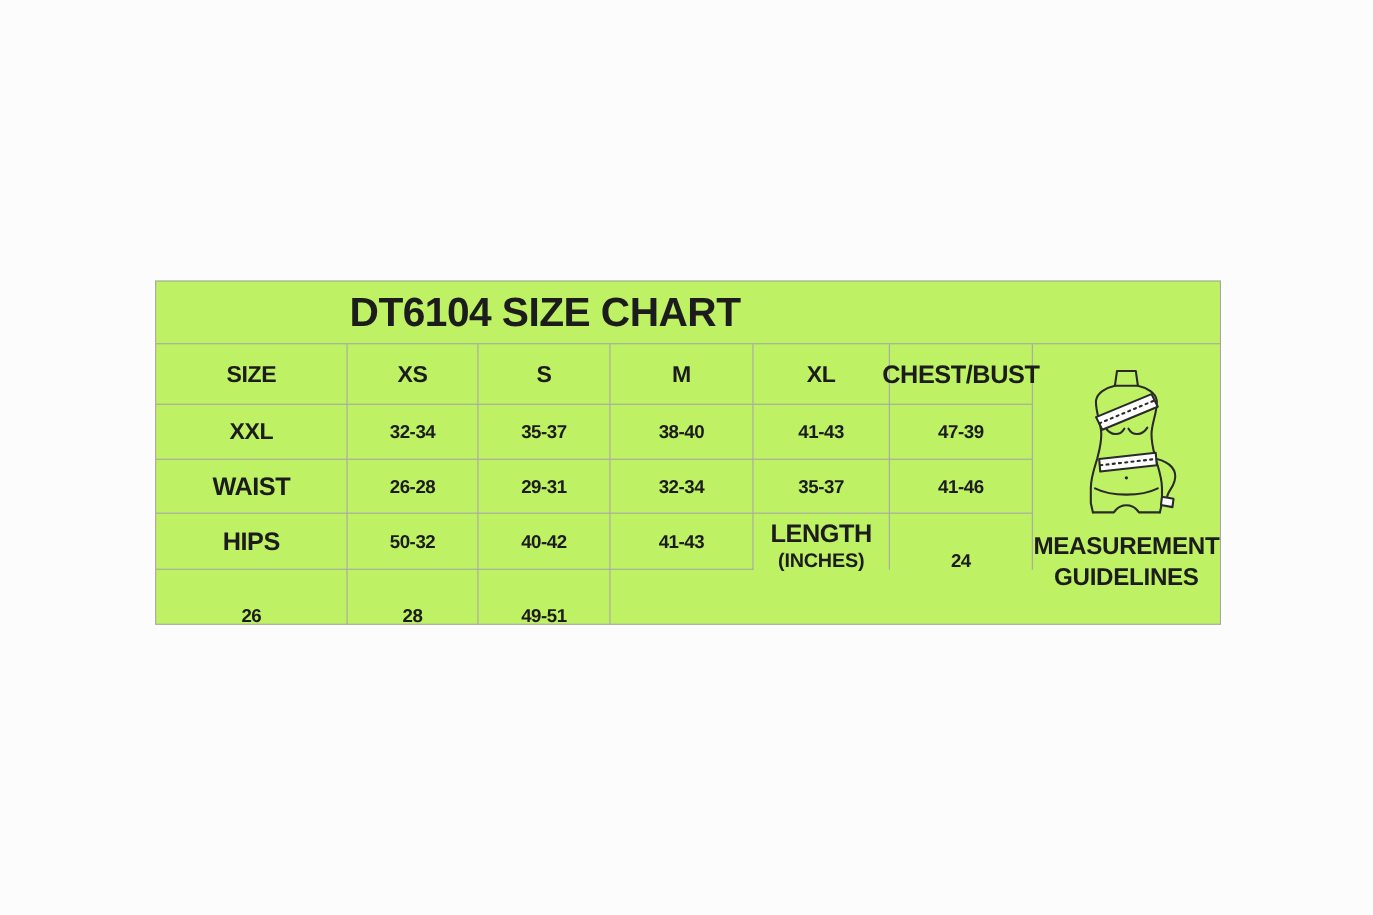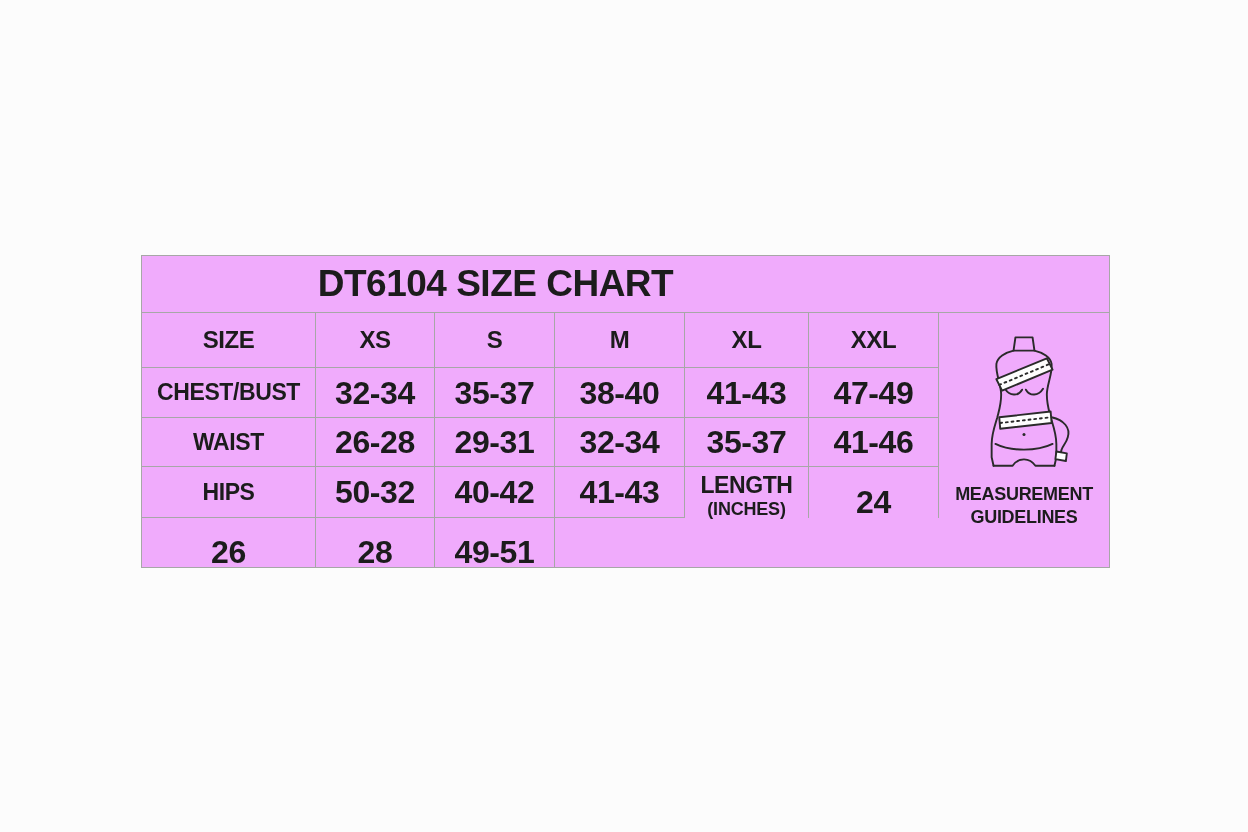--- a/index.html
+++ b/index.html
@@ -12,21 +12,21 @@
     color: #1c1c1c;
     -webkit-font-smoothing: antialiased;
   }
   .size-chart {
     position: absolute;
     left: 141px;
     top: 255px;
     width: 969px;
     height: 313px;
     border: 1px solid #a7a7a7;
-    background: #f0abfc;
+    background: #bef264;
     box-sizing: border-box;
   }
   .title-row {
     height: 57px;
     border-bottom: 1px solid #a7a7a7;
     display: flex;
     align-items: center;
     justify-content: center;
     padding-right: 260px;
     box-sizing: border-box;
@@ -54,40 +54,40 @@
     display: flex;
     flex-direction: column;
     align-items: center;
     justify-content: center;
     box-sizing: border-box;
     font-weight: 700;
     letter-spacing: -0.4px;
     line-height: 1;
   }
   .cell.last-row { border-bottom: none; justify-content: flex-end; }
-  .col-header { font-size: 24px; font-weight: 800; }
+  .col-header { font-size: 21px; font-weight: 800; }
   .row-label  { font-size: 23px; font-weight: 800; }
-  .value      { font-size: 32px; }
+  .value      { font-size: 17px; }
   .sublabel   { font-size: 18px; font-weight: 700; margin-top: 3px; letter-spacing: -0.2px; }
   .side-panel {
     flex: 1;
     display: flex;
     flex-direction: column;
     align-items: center;
     justify-content: flex-start;
     padding-top: 16px;
     box-sizing: border-box;
   }
   .mannequin {
     width: 118px;
     height: 148px;
   }
   .panel-label {
     margin-top: 6px;
-    font-size: 18px;
+    font-size: 22px;
     font-weight: 800;
     text-align: center;
     line-height: 1.25;
     letter-spacing: -0.3px;
   }
 </style>
 </head>
 <body>
 
 <div class="size-chart">
@@ -98,28 +98,28 @@
 
   <div class="body-row">
 
     <div class="grid">
 
       <div class="cell col-header">SIZE</div>
       <div class="cell col-header">XS</div>
       <div class="cell col-header">S</div>
       <div class="cell col-header">M</div>
       <div class="cell col-header">XL</div>
+      <div class="cell row-label">CHEST/BUST</div>
+
       <div class="cell col-header">XXL</div>
-
-      <div class="cell row-label">CHEST/BUST</div>
       <div class="cell value">32-34</div>
       <div class="cell value">35-37</div>
       <div class="cell value">38-40</div>
       <div class="cell value">41-43</div>
-      <div class="cell value">47-49</div>
+      <div class="cell value">47-39</div>
 
       <div class="cell row-label">WAIST</div>
       <div class="cell value">26-28</div>
       <div class="cell value">29-31</div>
       <div class="cell value">32-34</div>
       <div class="cell value">35-37</div>
       <div class="cell value">41-46</div>
 
       <div class="cell row-label">HIPS</div>
       <div class="cell value">50-32</div>

